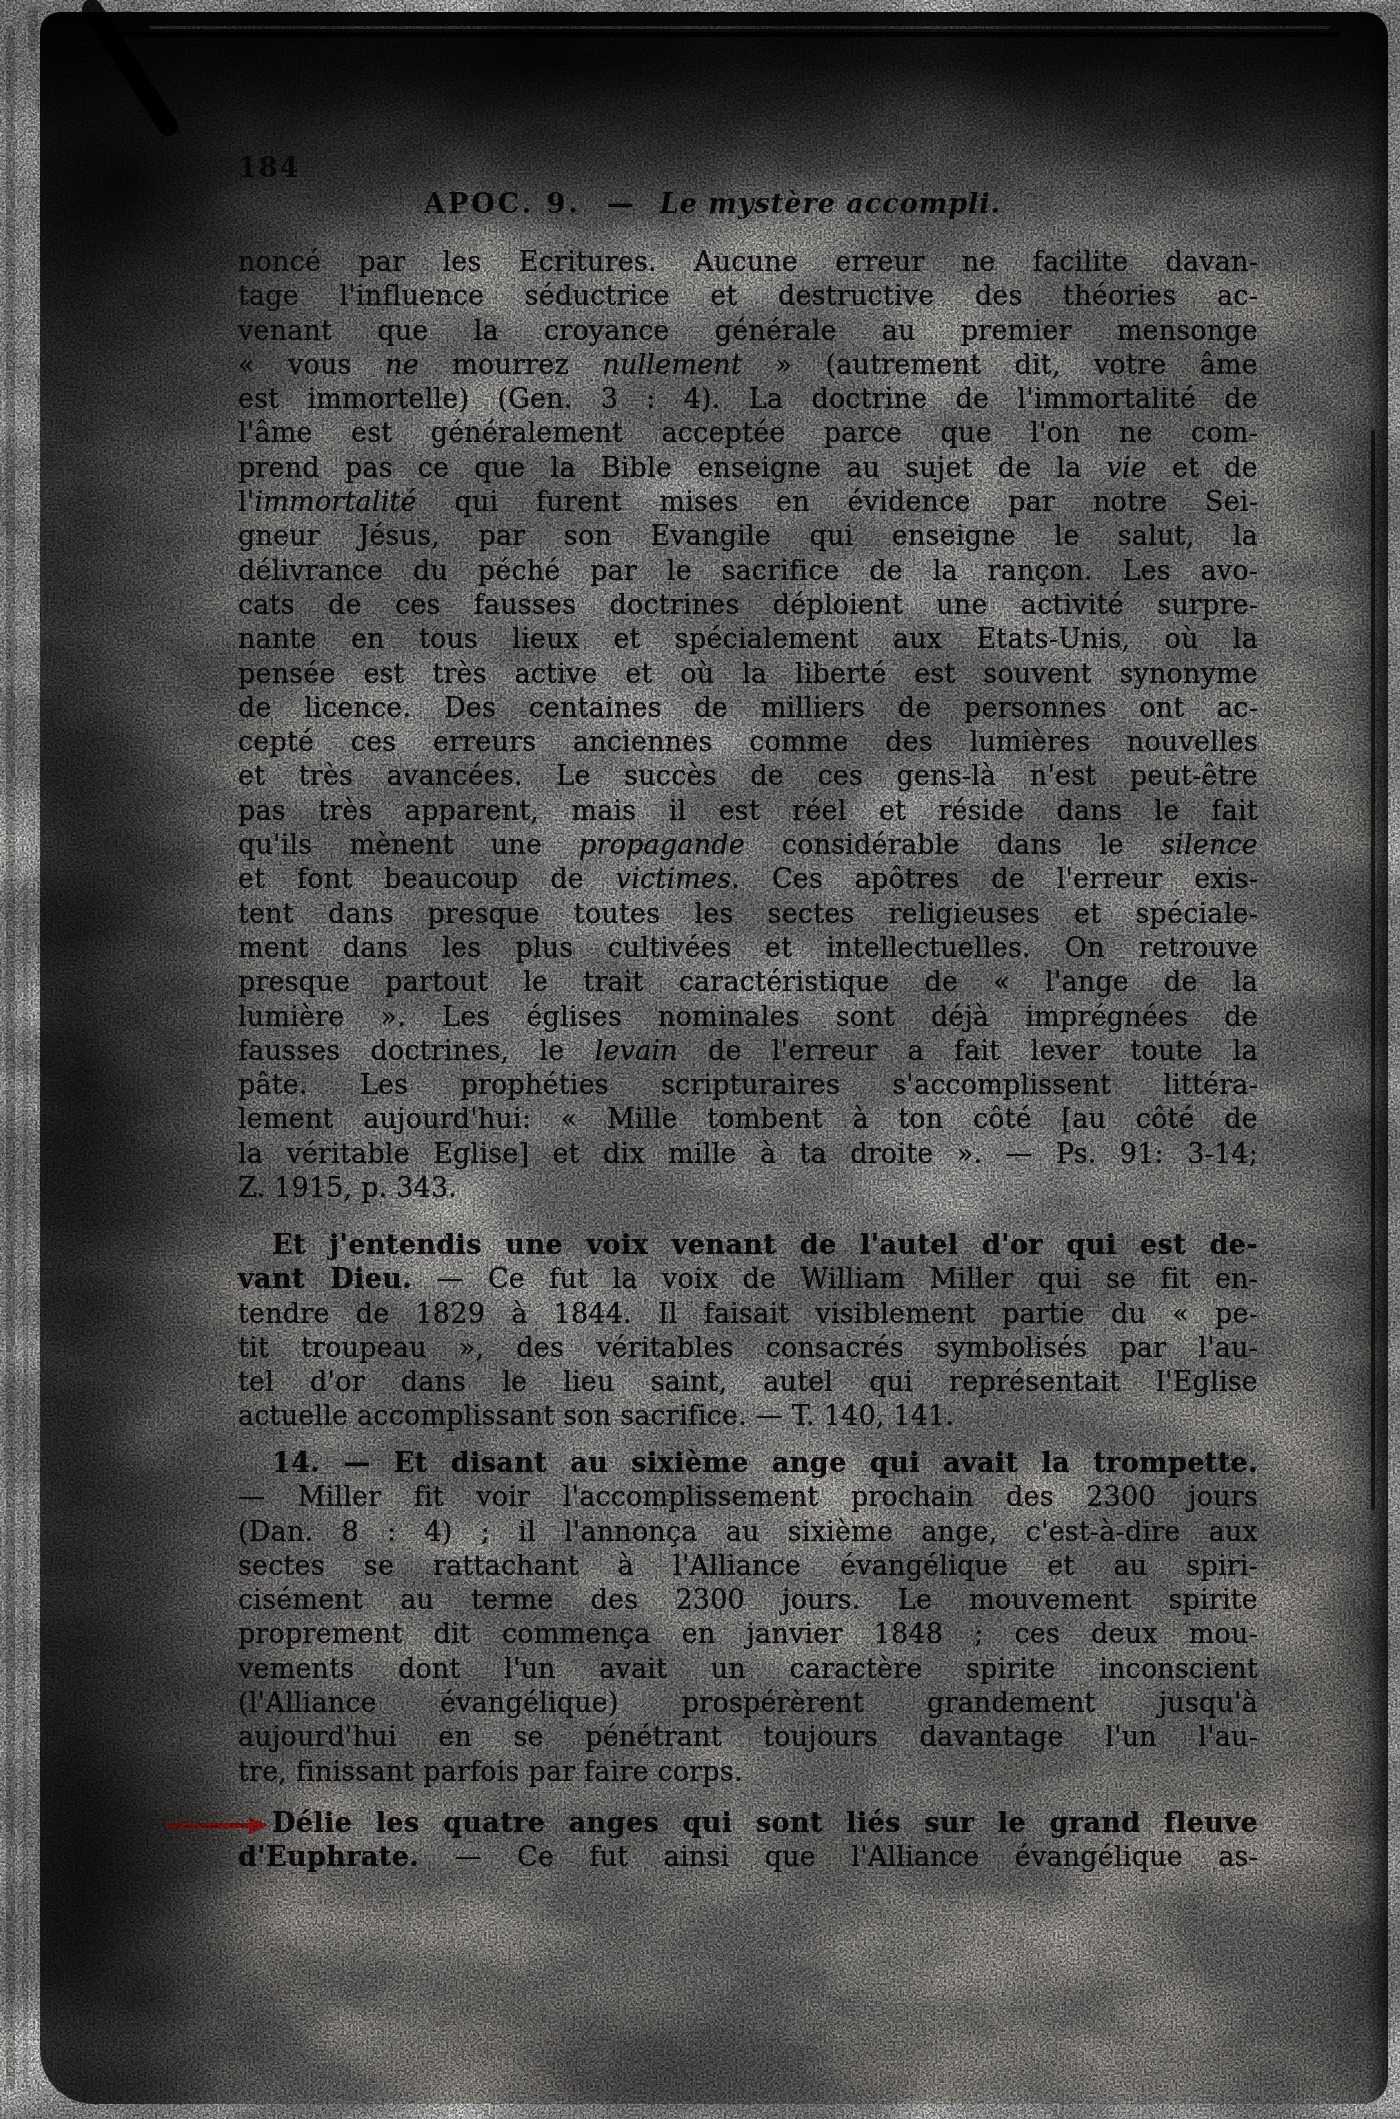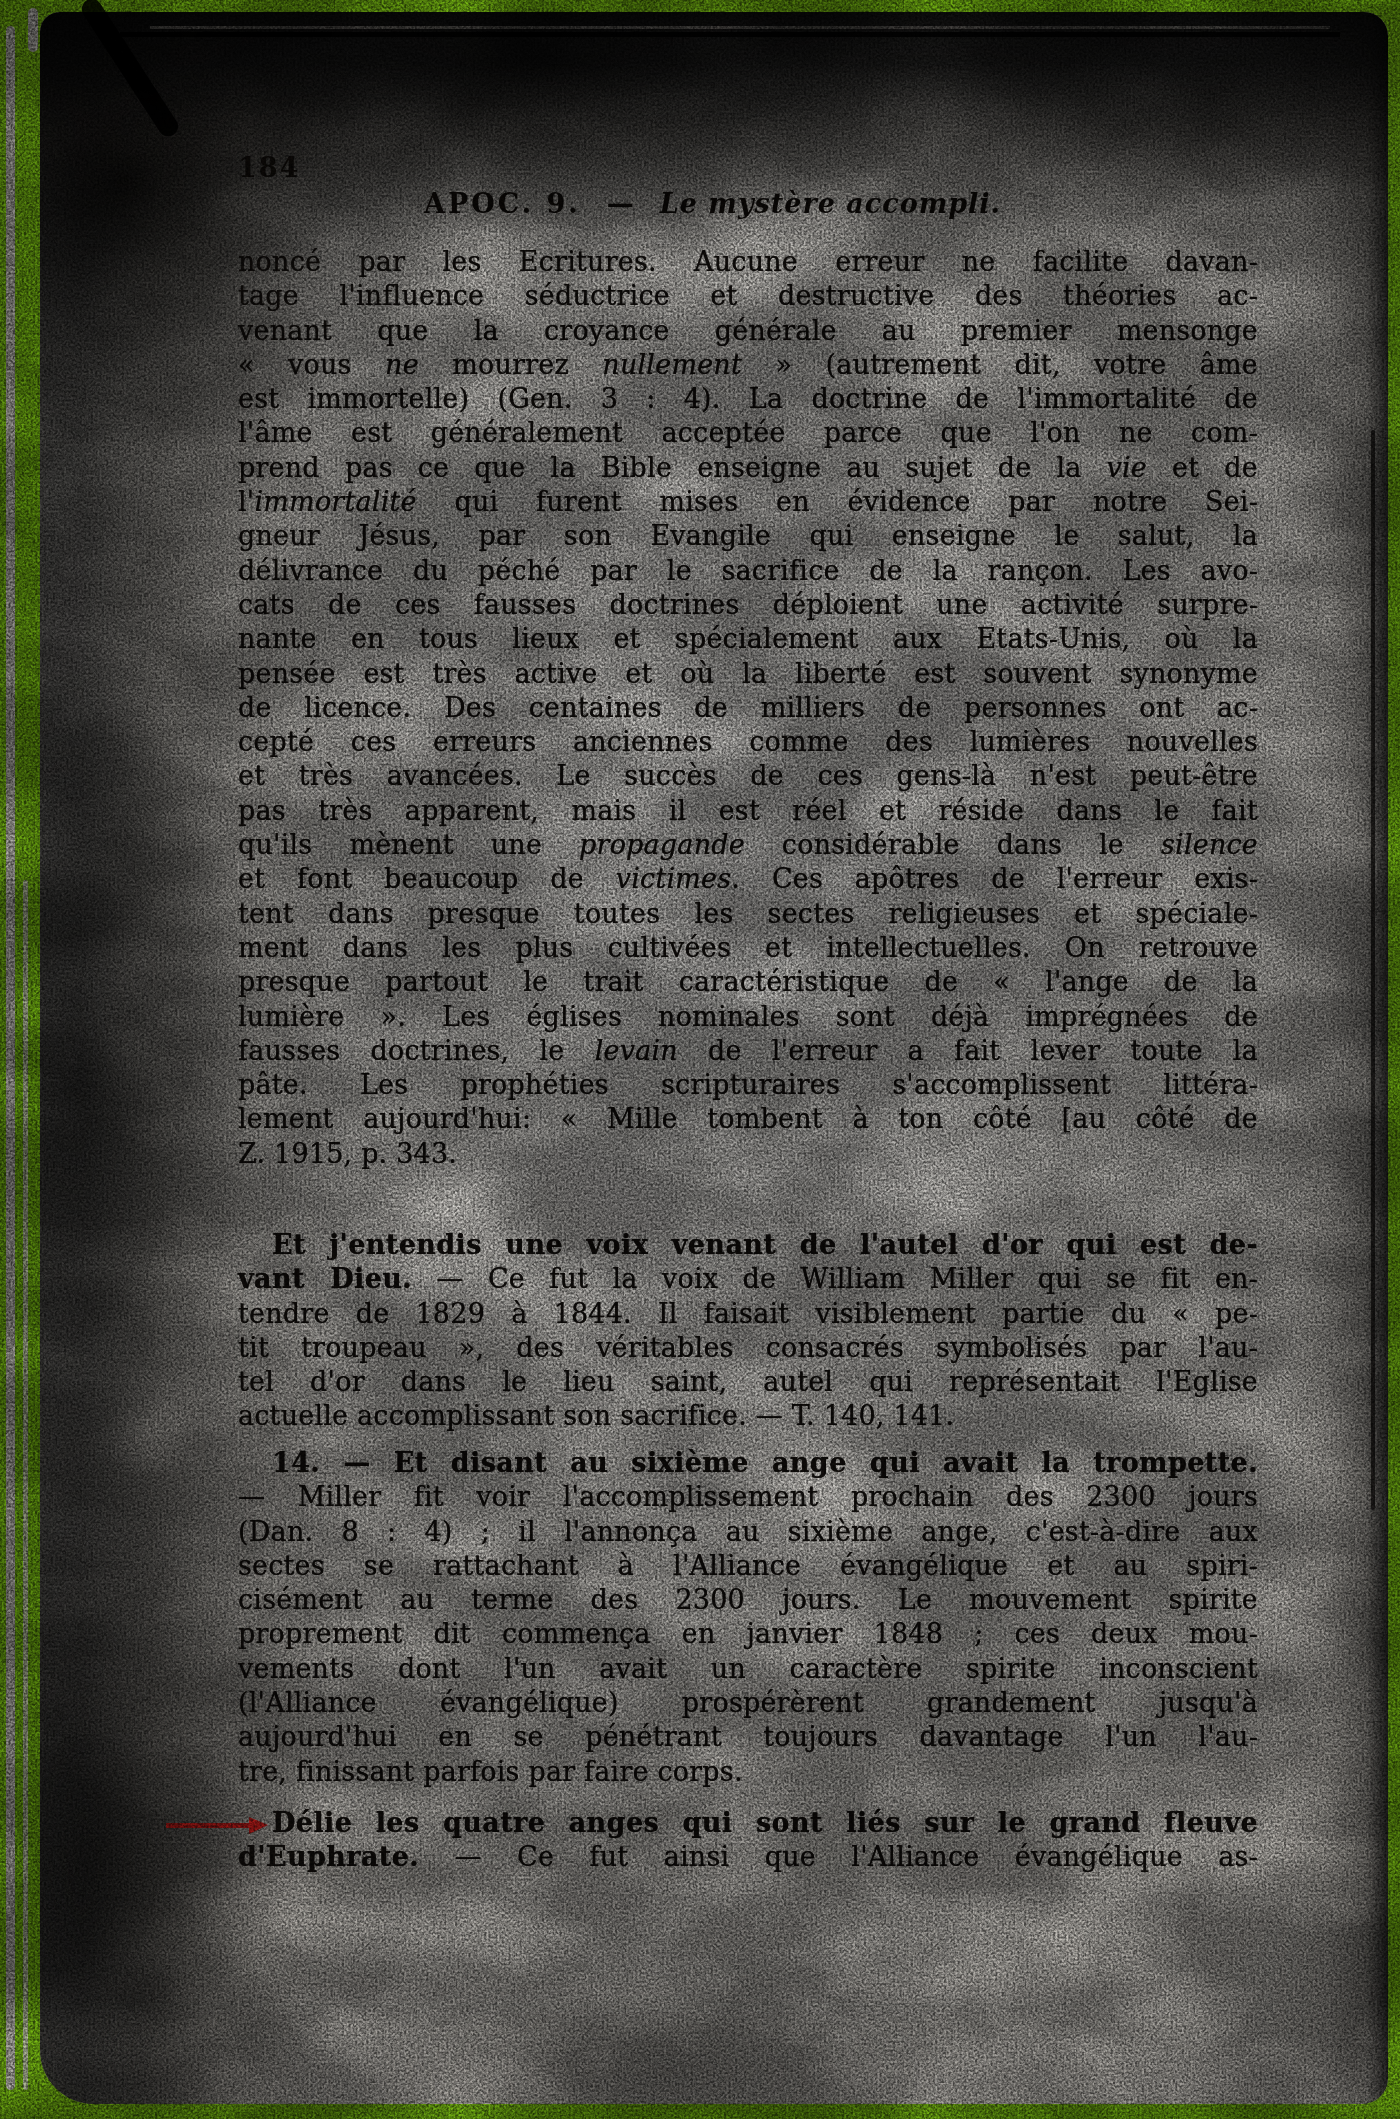--- a/index.html
+++ b/index.html
@@ -1,16 +1,16 @@
 <!DOCTYPE html>
 <html><head>
 <meta charset="utf-8">
 <style>
   html,body{margin:0;padding:0;background:#060606;}
-  .scan{position:relative;width:1400px;height:2119px;background:#84cc16;overflow:hidden;
+  .scan{position:relative;width:1400px;height:2119px;background:#ffffff;overflow:hidden;
         font-family:"DejaVu Serif","Liberation Serif",serif;}
   
   .page{position:absolute;left:40px;top:12px;width:1348px;height:2092px;
         background:radial-gradient(1000px 1400px at 52% 42%, #edebe7 0%, #e4e1db 50%, #d8d4cd 85%, #cfcbc4 100%);
         border-radius:20px 24px 26px 54px;}
   
   .sliver{position:absolute;background:#cfccc6;border-radius:5px;}
   .sliver.s1{left:6px;top:26px;width:9px;height:2064px;}
   .sliver.s2{left:23px;top:880px;width:5px;height:1210px;background:#d6d3cd;opacity:.85;}
   .sliver.s3{left:28px;top:8px;width:10px;height:44px;}
@@ -103,20 +103,21 @@
         <div class="t-line">pas très apparent, mais il est réel et réside dans le fait</div>
         <div class="t-line">qu'ils mènent une <em>propagande</em> considérable dans le <em>silence</em></div>
         <div class="t-line">et font beaucoup de <em>victimes</em>. Ces apôtres de l'erreur exis-</div>
         <div class="t-line">tent dans presque toutes les sectes religieuses et spéciale-</div>
         <div class="t-line">ment dans les plus cultivées et intellectuelles. On retrouve</div>
         <div class="t-line">presque partout le trait caractéristique de « l'ange de la</div>
         <div class="t-line">lumière ». Les églises nominales sont déjà imprégnées de</div>
         <div class="t-line">fausses doctrines, le <em>levain</em> de l'erreur a fait lever toute la</div>
         <div class="t-line">pâte. Les prophéties scripturaires s'accomplissent littéra-</div>
         <div class="t-line">lement aujourd'hui: « Mille tombent à ton côté [au côté de</div>
+        <div class="t-line">la véritable Eglise] et dix mille à ta droite ». — Ps. 91: 3-14;</div>
         <div class="t-line last">Z. 1915, p. 343.</div>
       </div>
       <div class="para p2">
         <div class="t-line first-indent"><strong>Et j'entendis une voix venant de l'autel d'or qui est de-</strong></div>
         <div class="t-line"><strong>vant Dieu.</strong> — Ce fut la voix de William Miller qui se fit en-</div>
         <div class="t-line">tendre de 1829 à 1844. Il faisait visiblement partie du « pe-</div>
         <div class="t-line">tit troupeau », des véritables consacrés symbolisés par l'au-</div>
         <div class="t-line">tel d'or dans le lieu saint, autel qui représentait l'Eglise</div>
         <div class="t-line last">actuelle accomplissant son sacrifice. — T. 140, 141.</div>
       </div>

